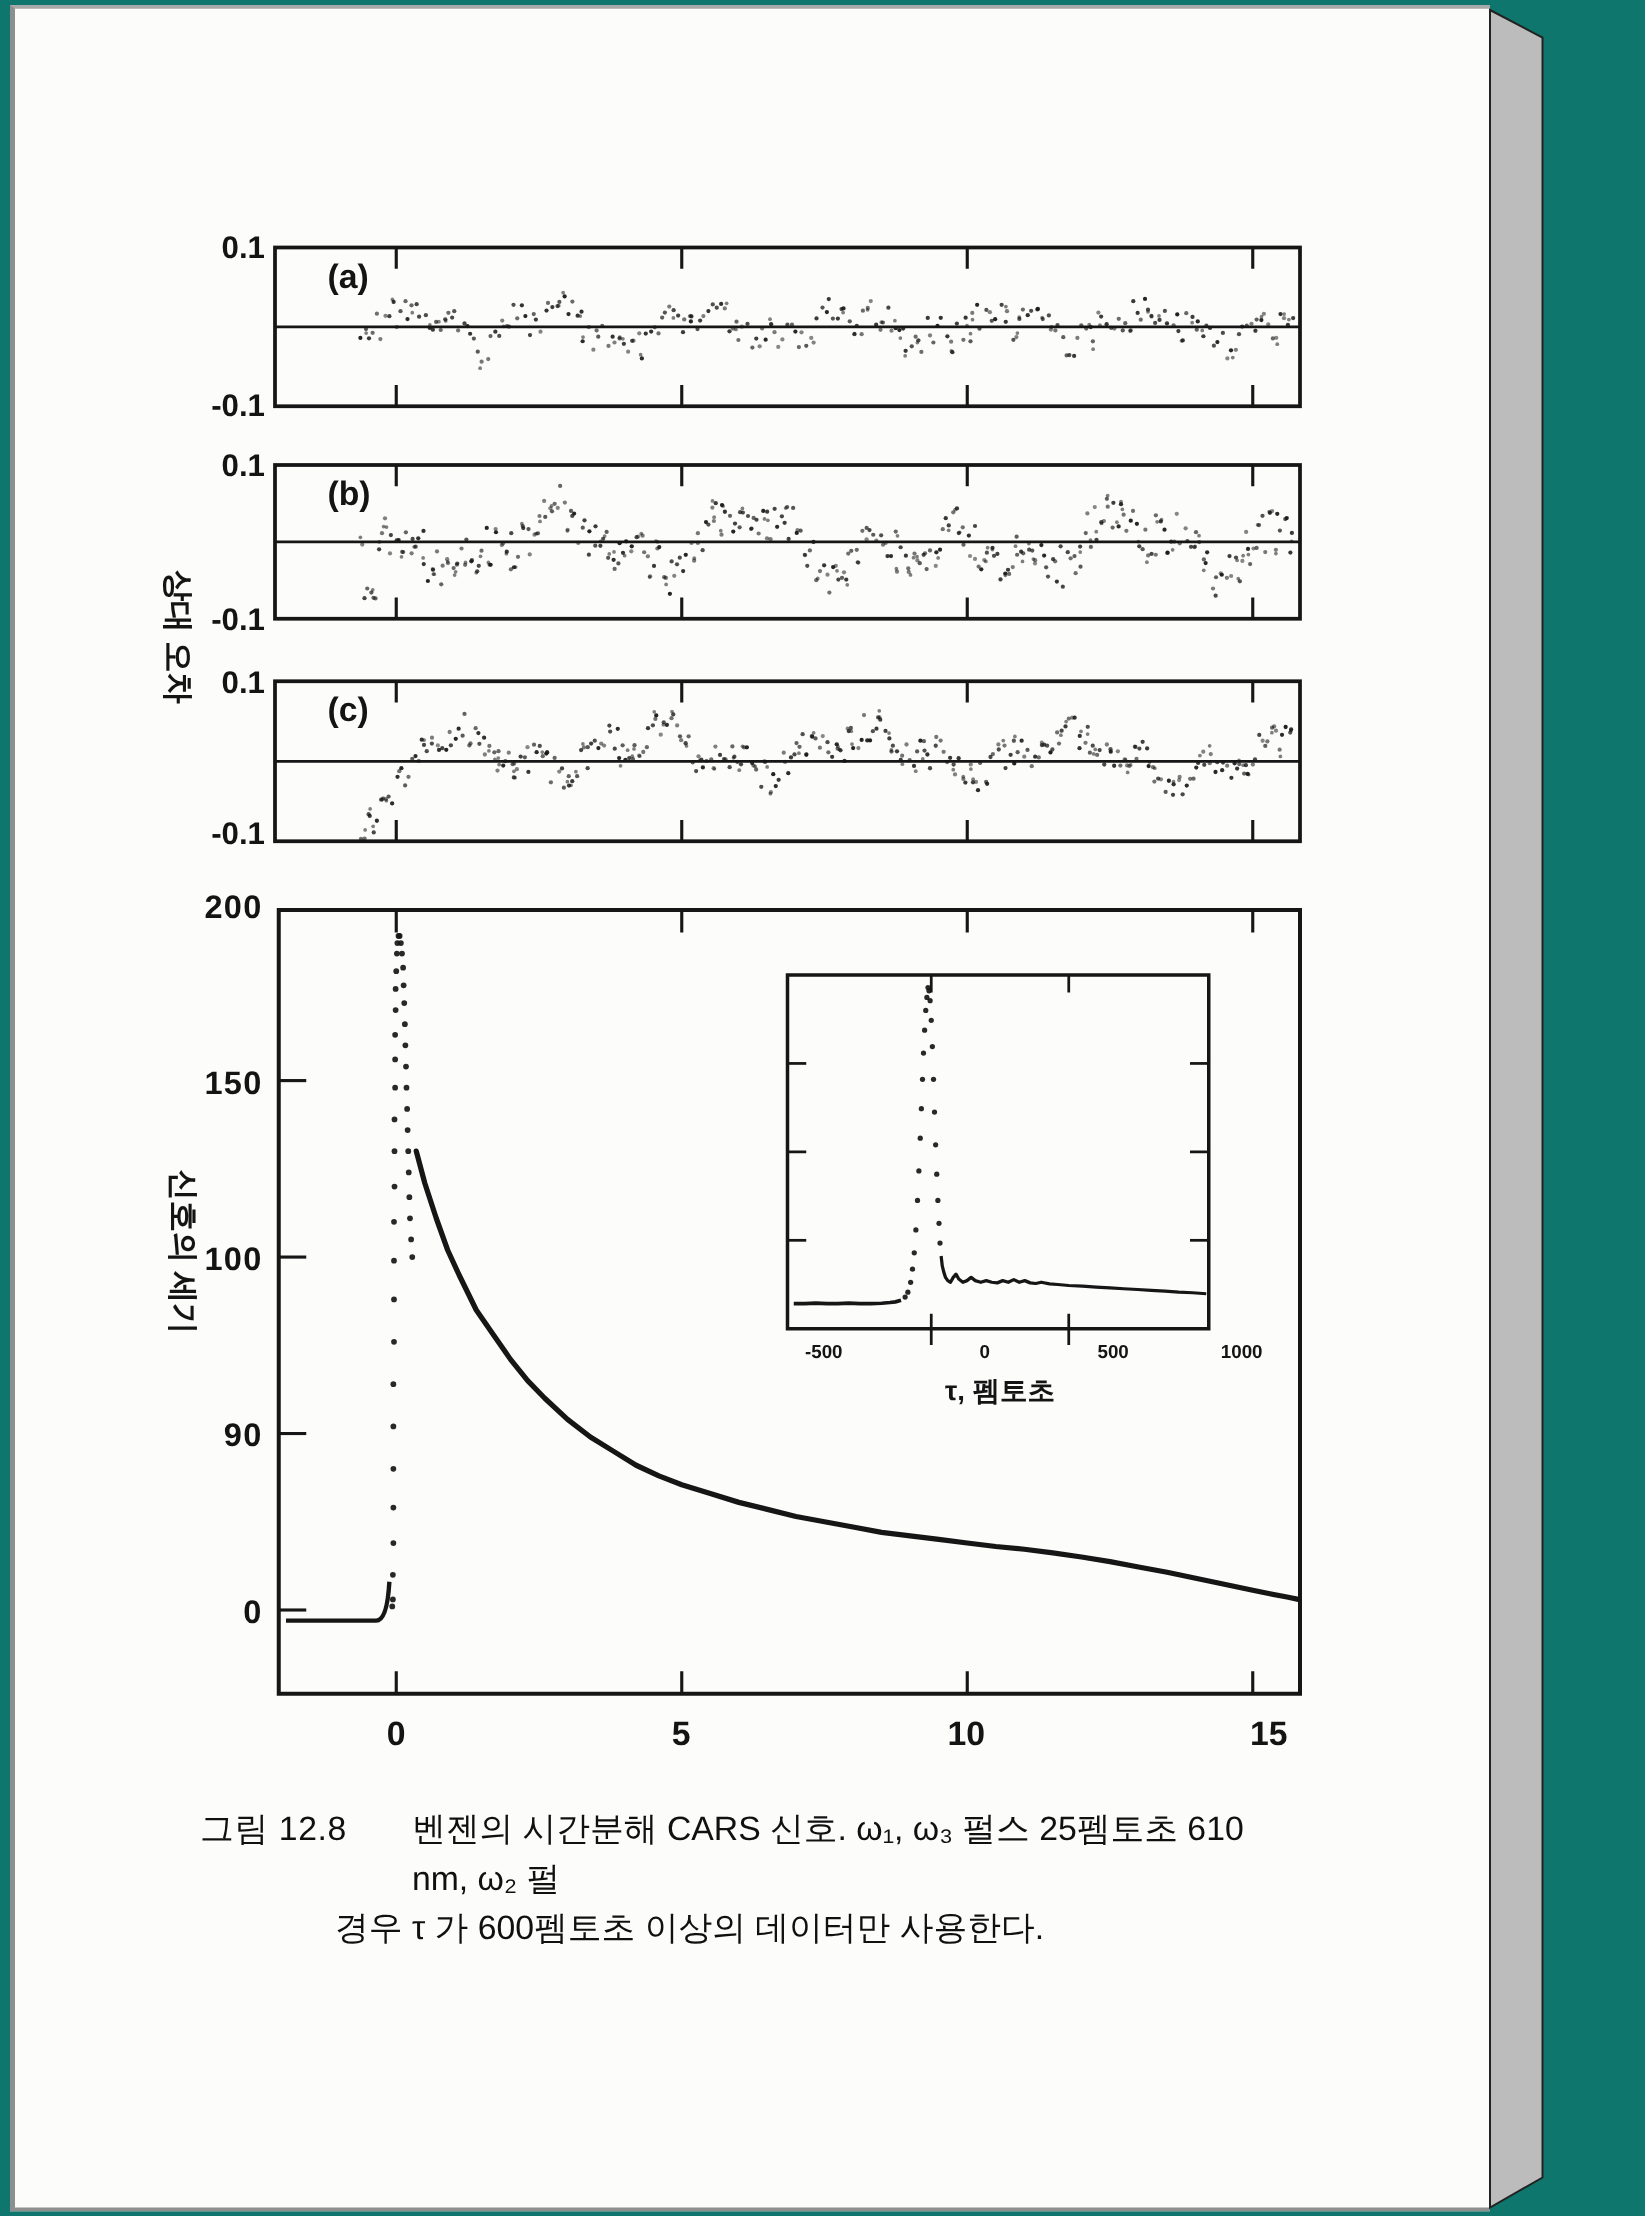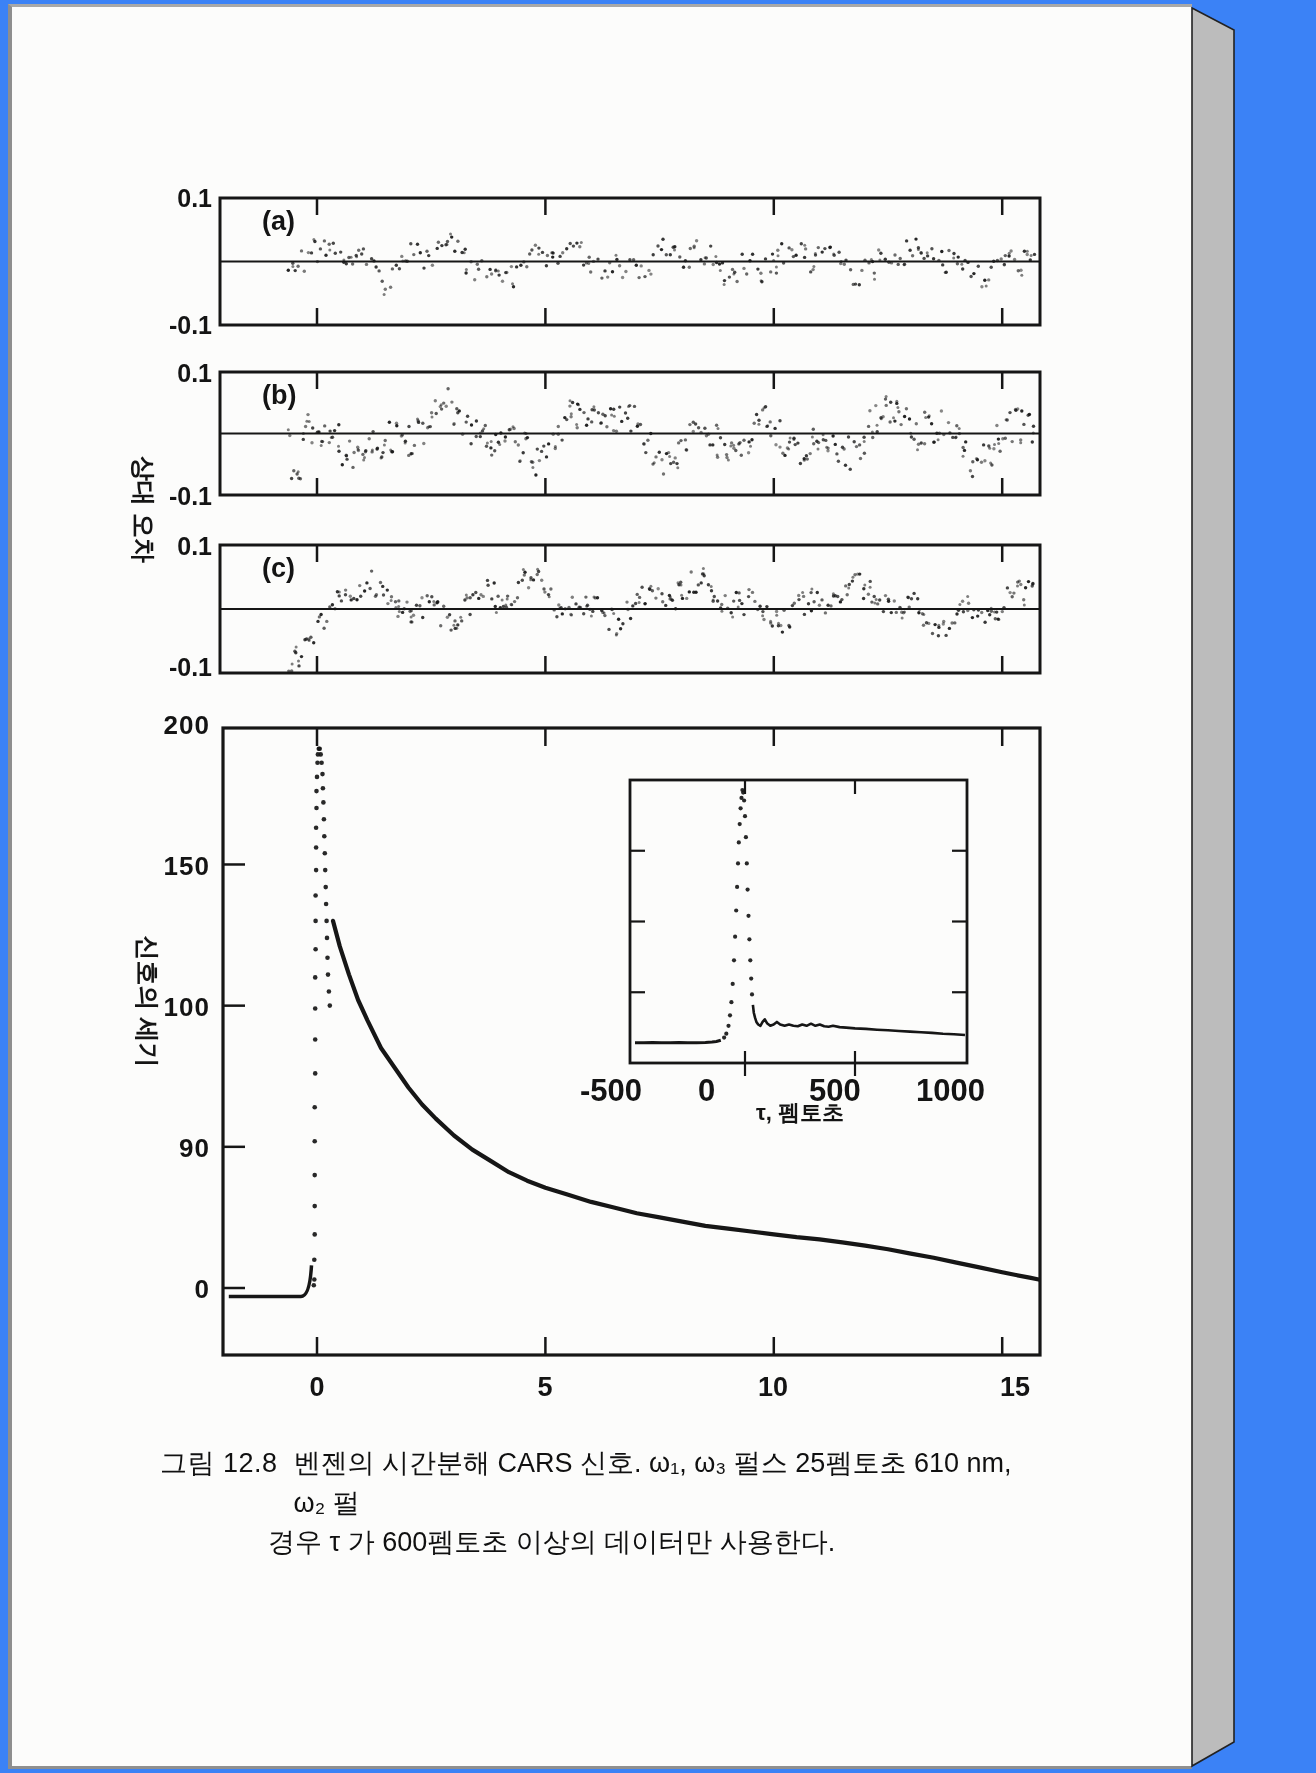--- a/index.html
+++ b/index.html
@@ -1,32 +1,32 @@
 <!DOCTYPE html>
 <html><head>
 <meta charset="utf-8">
 <style>
   html,body{margin:0;padding:0;background:#e9e9e9;}
-  .stage{position:relative;width:1316px;height:1773px;background:#3b82f6;overflow:hidden;
+  .stage{position:relative;width:1316px;height:1773px;background:#0f766e;overflow:hidden;
          font-family:"Liberation Sans","DejaVu Sans",sans-serif;color:#151515;}
   .page-bg{position:absolute;left:8px;top:4px;width:1180px;height:1759px;background:#fcfcfb;
            border-top:3px solid #a8a8a8;border-left:4px solid #8e8e8e;border-bottom:3px solid #8f8f8f;}
   svg.fig{position:absolute;left:0;top:0;}
   .lbl{position:absolute;white-space:nowrap;color:#141414;}
   .tick-y{font-size:25px;font-weight:700;text-align:right;}
   .tick-y-main{font-size:26px;font-weight:700;text-align:right;letter-spacing:1px;}
   .tick-x-main{font-size:27px;font-weight:700;text-align:center;}
-  .tick-x-inset{font-size:31px;font-weight:700;text-align:left;}
+  .tick-x-inset{font-size:15px;font-weight:700;text-align:right;}
   .panel-tag{font-size:27px;font-weight:600;}
   .rot90{transform:rotate(90deg);transform-origin:center center;text-align:center;}
   .axis-title{font-size:26px;font-weight:600;text-align:center;}
   .axis-title-sm{font-size:22px;font-weight:600;text-align:center;}
   .caption{position:absolute;left:160px;top:1444px;width:886px;font-size:27px;line-height:39.5px;
            font-weight:500;color:#101010;}
-  .caption .row1{display:flex;}
+  .caption .row1{display:flex;gap:36px;}
   .caption .prefix{flex:0 0 auto;margin-right:16px;letter-spacing:0.5px;}
   .caption .cont{margin-left:108px;}
 </style>
 </head>
 <body>
 
 <div class="stage">
   <div class="page-bg"></div>
 
   <svg class="fig" id="fig-canvas" width="1316" height="1773" viewBox="0 0 1316 1773">

